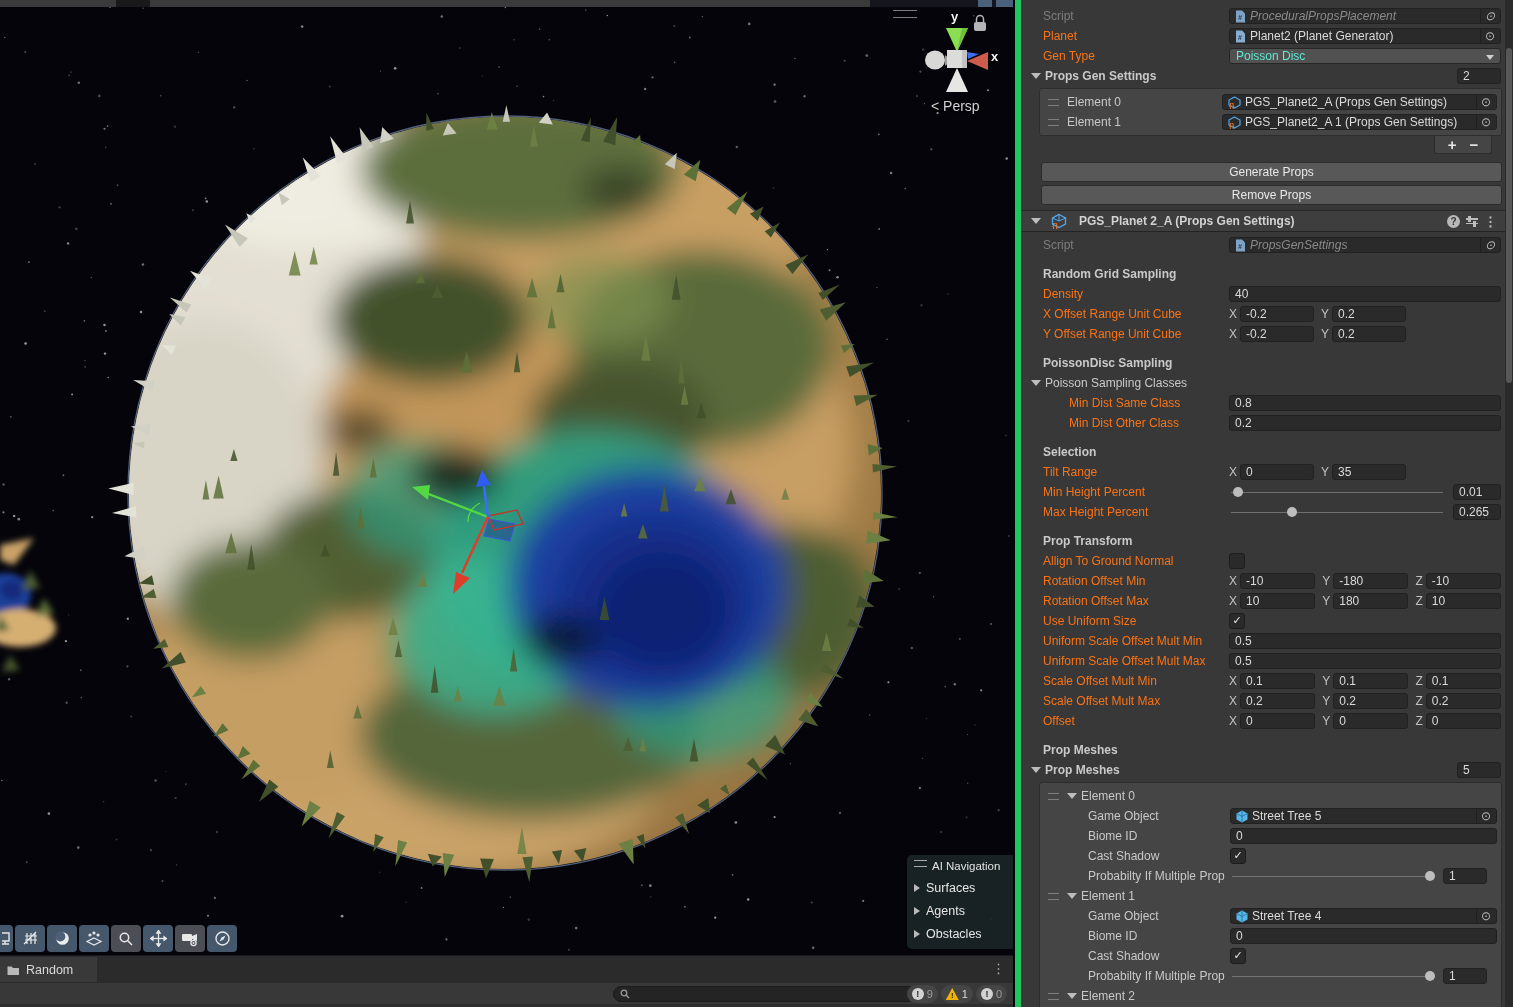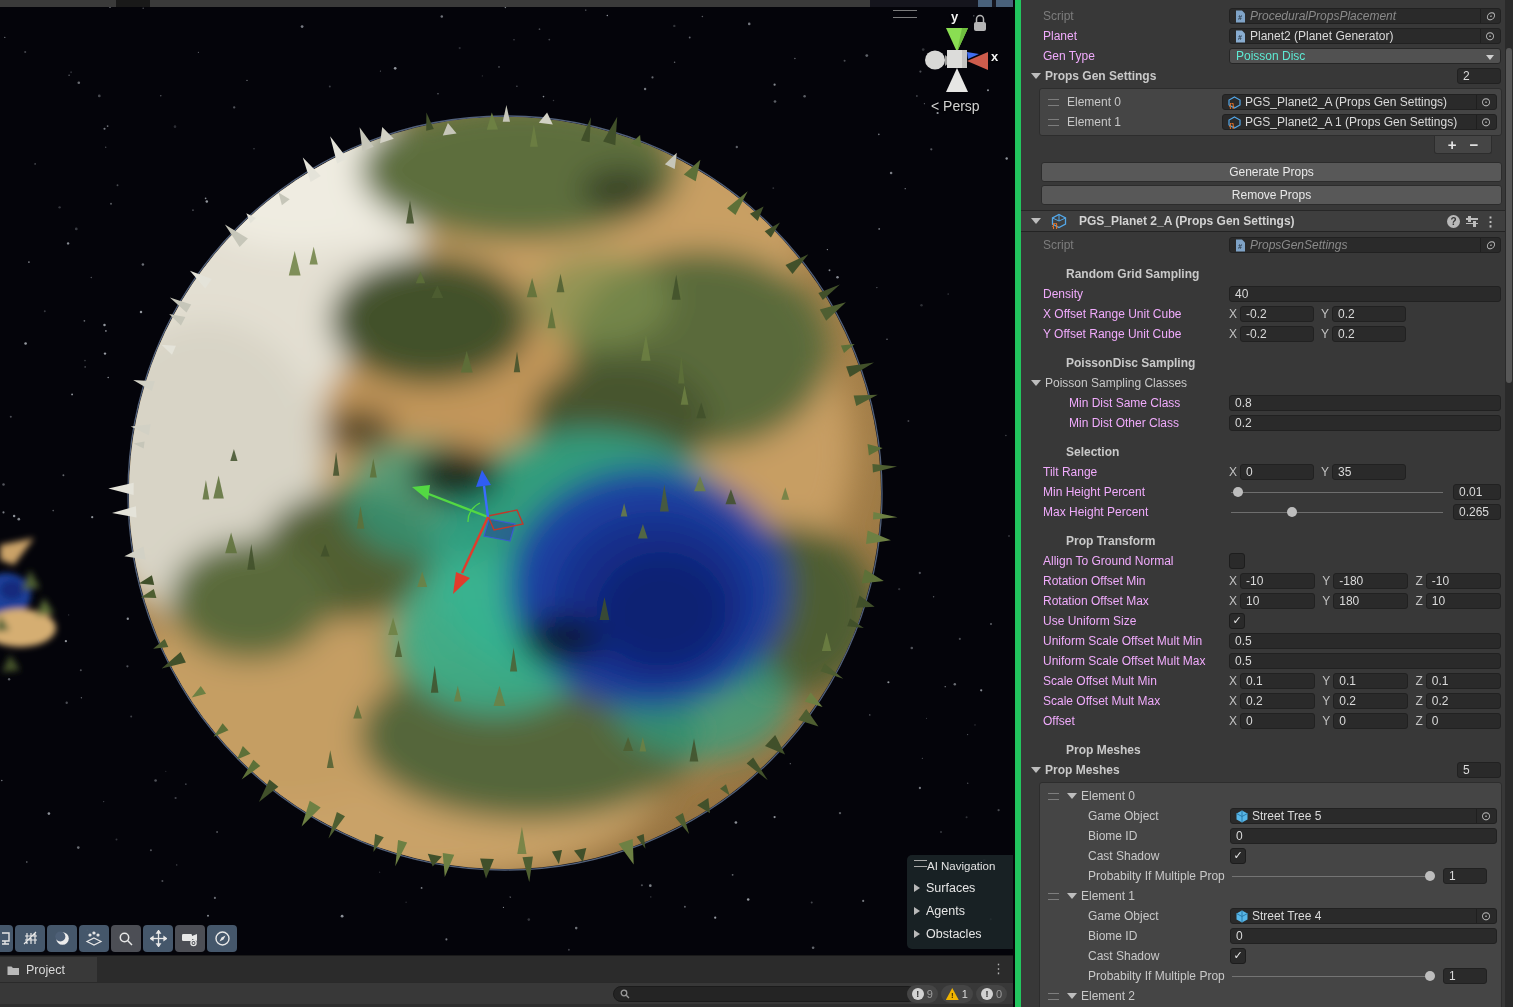--- a/index.html
+++ b/index.html
@@ -12,21 +12,21 @@
   .topstrip{position:absolute;left:0;top:0;width:1013px;height:7px;background:#3a3a3a;}
   .topstrip .darkseg{position:absolute;left:870px;top:0;width:143px;height:7px;background:#15151d;}
   .topstrip .darkseg2{position:absolute;left:116px;top:0;width:34px;height:7px;background:#191919;}
   .topstrip .blueseg{position:absolute;top:0;height:7px;background:#49617b;}
   .overlay-handle{position:absolute;width:24px;height:6px;border-top:1.5px solid #9a9a9a;border-bottom:1.5px solid #9a9a9a;opacity:.8;}
   .gizmo-label{position:absolute;color:#f2f2f2;font-weight:bold;font-size:13px;text-shadow:0 1px 2px #000;}
   .persp-label{position:absolute;color:#d2d2d2;font-size:14px;text-shadow:0 1px 2px #000;}
   
   .ainav{position:absolute;left:907px;top:855px;width:106px;height:94px;background:rgba(26,36,39,.93);
          border-radius:5px 0 0 5px;padding:5px 0 0 7px;box-sizing:border-box;}
-  .ainav .hdr{display:flex;align-items:flex-start;color:#e2e2e2;font-size:11.5px;}
+  .ainav .hdr{display:flex;align-items:flex-start;gap:5px;color:#e2e2e2;font-size:11.5px;}
   .ainav .hlines{width:13px;height:5px;border-top:1px solid #aaa;border-bottom:1px solid #aaa;}
   .ainav .item{display:flex;align-items:center;gap:6px;margin-top:9px;color:#e6e6e6;font-size:12.5px;cursor:default;}
   .tri-r{width:0;height:0;border-top:4px solid transparent;border-bottom:4px solid transparent;border-left:6px solid #b9b9b9;}
   
   .stoolbar{position:absolute;left:0;top:925px;height:28px;display:flex;gap:2px;}
   .sbtn{width:30px;height:27px;border-radius:4px;background:rgba(77,96,118,.9);display:flex;align-items:center;justify-content:center;}
   .sbtn.grey{background:rgba(83,85,92,.92);}
   .sbtn.partial{width:13px;border-radius:0 4px 4px 0;}
   .sbtn svg{display:block;}
   
@@ -41,25 +41,25 @@
   .badge .cnt{font-size:11px;color:#9d9d9d;}
   .badge .cnt.bright{color:#dcdcdc;}
   .ic-bubble{width:12px;height:12px;border-radius:6px;background:#d2d2d2;color:#2a2a2a;font-size:9px;font-weight:bold;text-align:center;line-height:12px;}
   .ic-warn{width:13px;height:12px;background:#f0b400;clip-path:polygon(50% 0,100% 100%,0 100%);color:#3a2a00;font-size:8px;font-weight:bold;text-align:center;line-height:15px;}
   .bstrip{position:absolute;left:0;top:1004px;width:1013px;height:3px;background:#2e2e2e;}
   
   .inspector{position:absolute;left:1015px;top:0;width:490px;height:1007px;background:#383838;border-left:6px solid #22c55e;box-sizing:border-box;overflow:hidden;padding-top:6px;}
   .sbar{position:absolute;left:1505px;top:0;width:8px;height:1007px;background:#2a2a2a;}
   .sbar .thumb{position:absolute;left:1px;top:48px;width:6px;height:335px;background:#575757;border-radius:3px;}
   .irow{display:flex;align-items:center;height:20px;padding:0 4px 0 22px;box-sizing:border-box;}
-  .lbl{width:186px;flex:0 0 186px;white-space:nowrap;overflow:hidden;color:#f0abfc;}
+  .lbl{width:186px;flex:0 0 186px;white-space:nowrap;overflow:hidden;color:#f97316;}
   .lbl.dis{color:#7d7d7d;}
   .lbl.ind{padding-left:26px;box-sizing:border-box;}
   .boldh{font-weight:bold;color:#c9c9c9;}
-  .sect{margin-top:9px;margin-left:23px;}
+  .sect{margin-top:9px;}
   .fld{flex:1;height:16px;background:#2a2a2a;border:1px solid #212121;border-radius:3px;display:flex;align-items:center;padding:0 5px;color:#dadada;box-sizing:border-box;min-width:0;}
   .fld.dis{color:#8a8a8a;font-style:italic;}
   .fld.w74{flex:0 0 74px;}
   .fld.w48{flex:0 0 48px;margin-left:6px;}
   .fld.w44{flex:0 0 44px;margin:0 10px 0 6px;}
   .axis{color:#c2c2c2;margin:0 3px 0 7px;}
   .axis.first{margin-left:0;}
   .objfld{gap:4px;position:relative;}
   .objfld .picker{margin-left:auto;color:#b5b5b5;font-size:12px;border-left:1px solid #1f1f1f;padding-left:4px;}
   .dropdown{flex:1;height:16px;background:#515151;border:1px solid #262626;border-radius:3px;display:flex;align-items:center;padding:0 6px;color:#5eead4;box-sizing:border-box;position:relative;}
@@ -585,21 +585,21 @@
             <polygon points="11.5,5.5 9.5,9.5 5.5,11.5 7.5,7.5" fill="#e8e8e8"></polygon>
           </svg>
       </div>
     </div>
 
     <div class="projbar">
       <div class="projtab">
         <svg class="mini-ic" width="13" height="11" viewBox="0 0 13 11">
             <path d="M0.5,1.5 h4 l1.5,1.5 h6 v7 h-11.5 z" fill="#b9b9b9"></path>
           </svg>
-        <span>Project</span>
+        <span>Random</span>
       </div>
       <span class="kebab">⋮</span>
     </div>
     <div class="searchrow">
       <div class="searchbox">
         <svg width="10" height="10" viewBox="0 0 10 10" fill="none" stroke="#9a9a9a" stroke-width="1.3">
             <circle cx="4" cy="4" r="2.8"></circle>
             <line x1="6.2" y1="6.2" x2="9" y2="9"></line>
           </svg>
         <input type="text" value="" style="">

